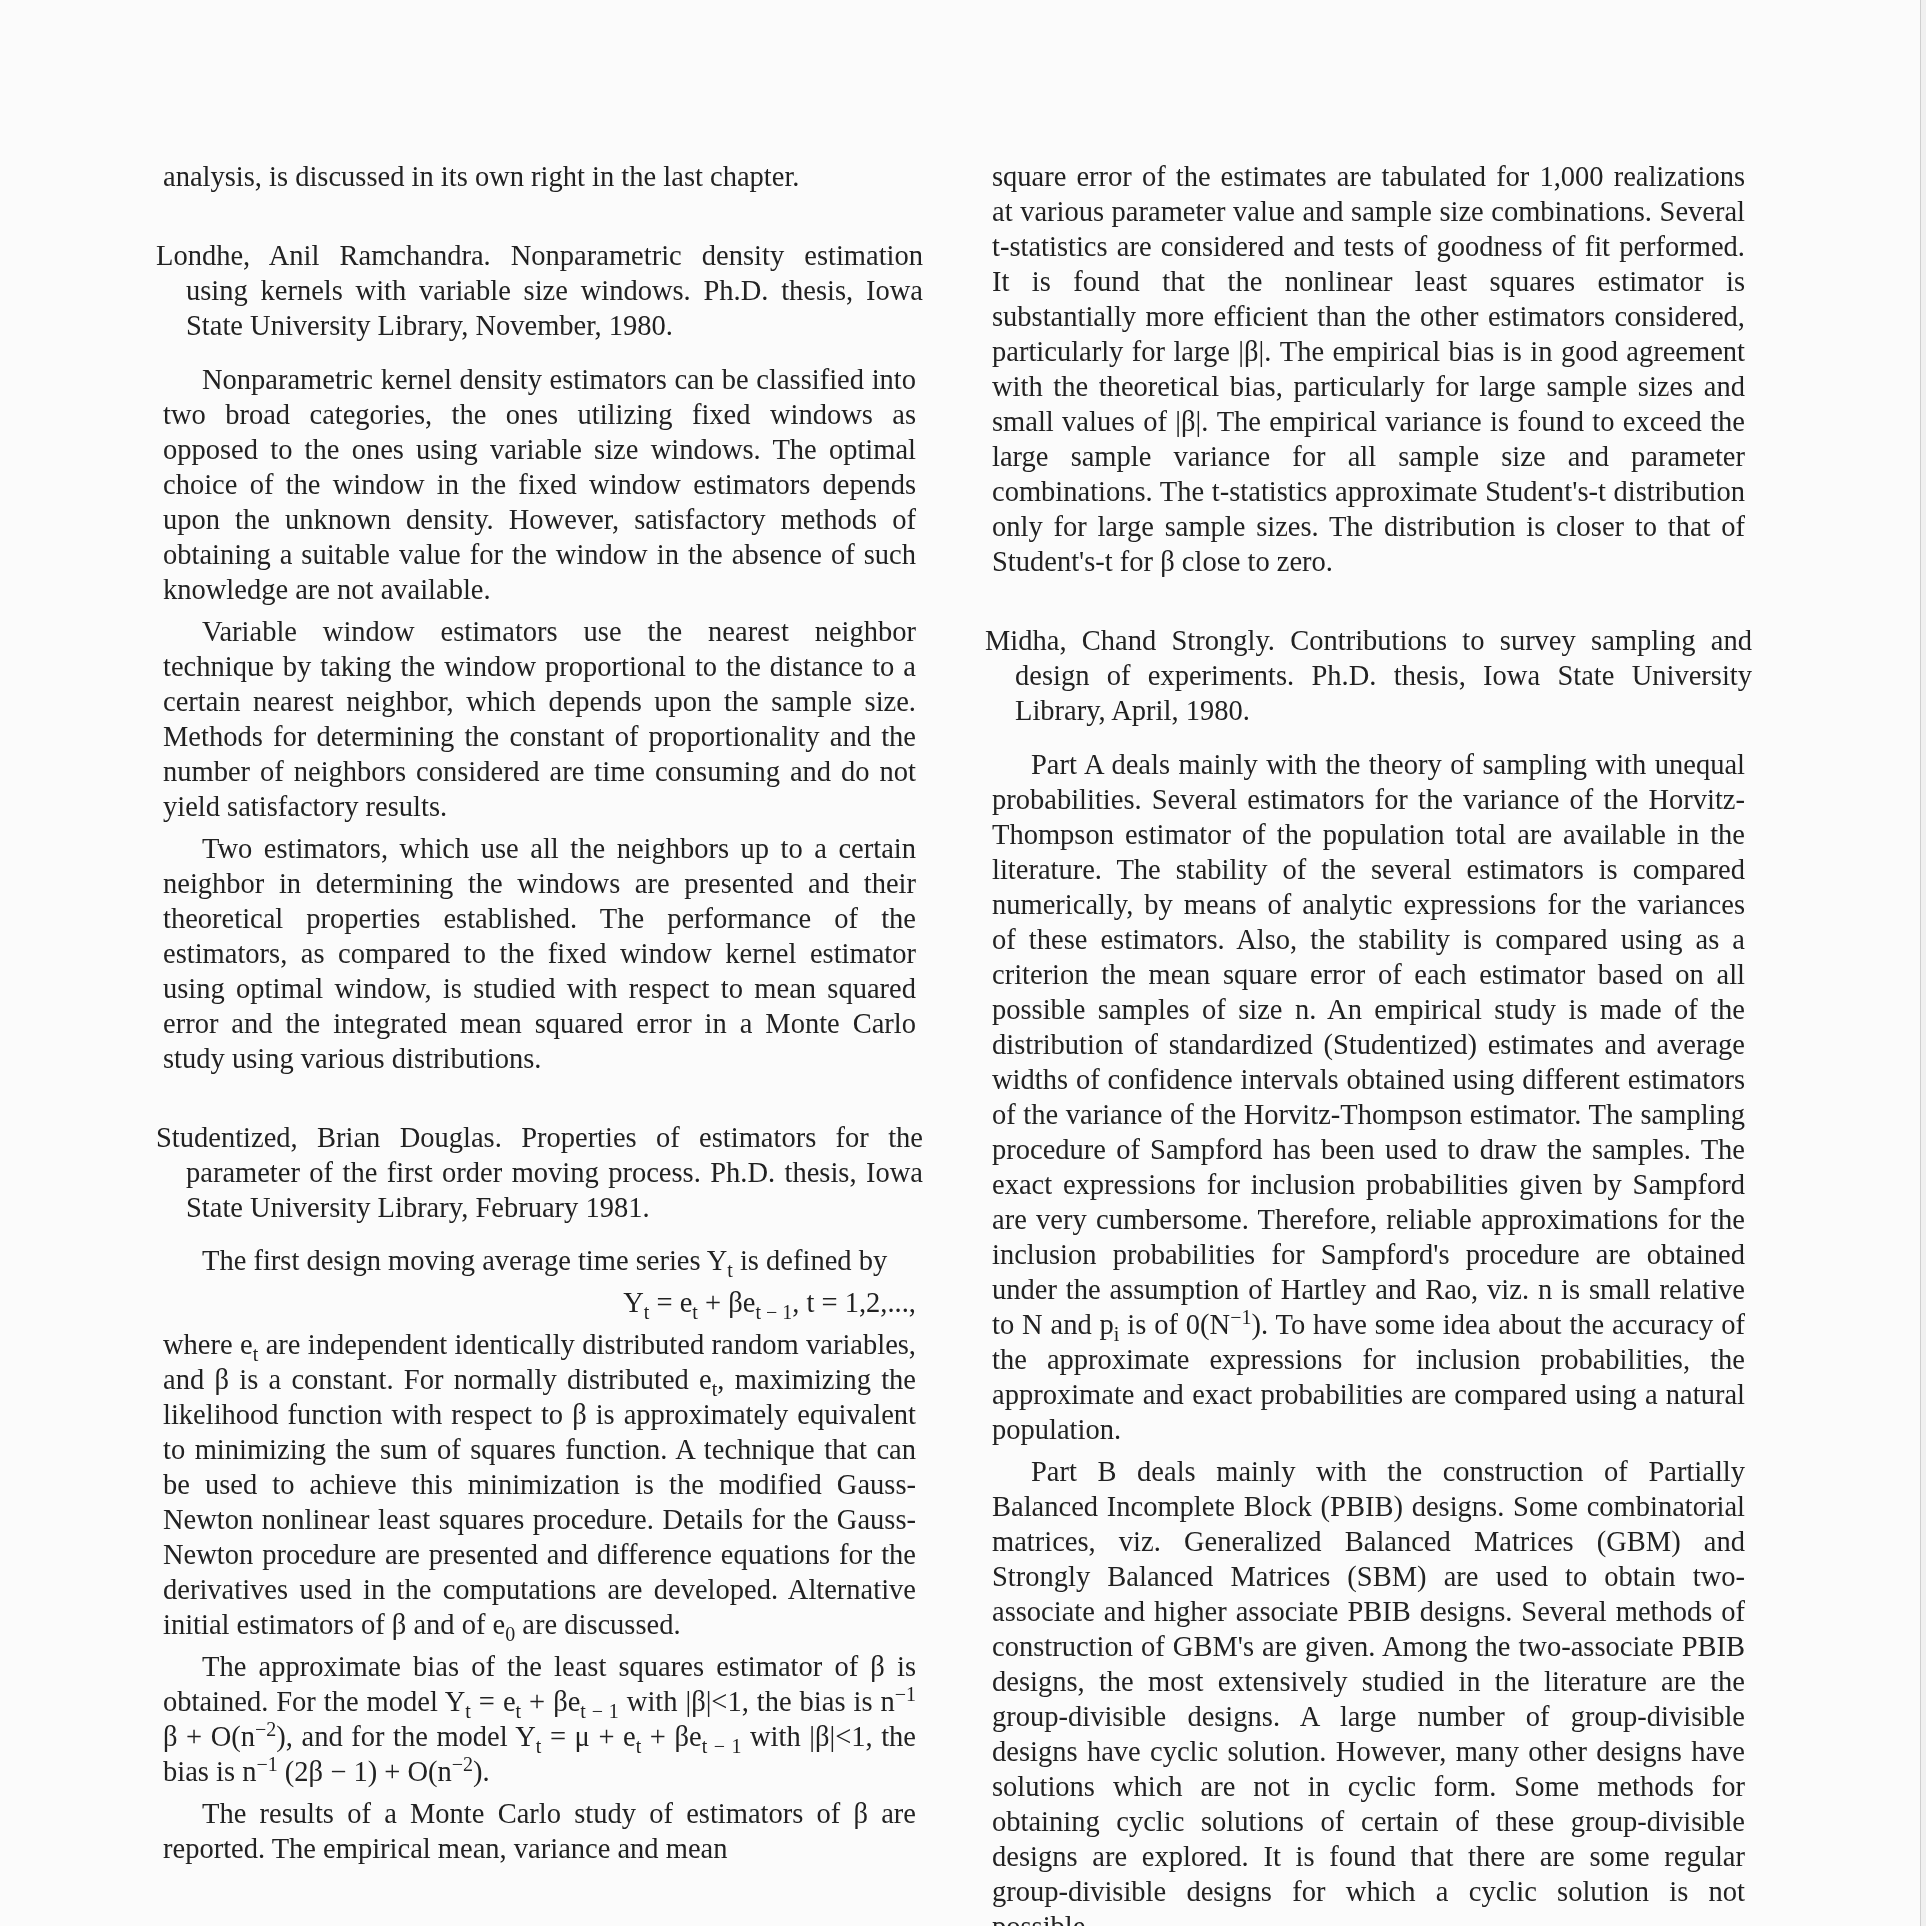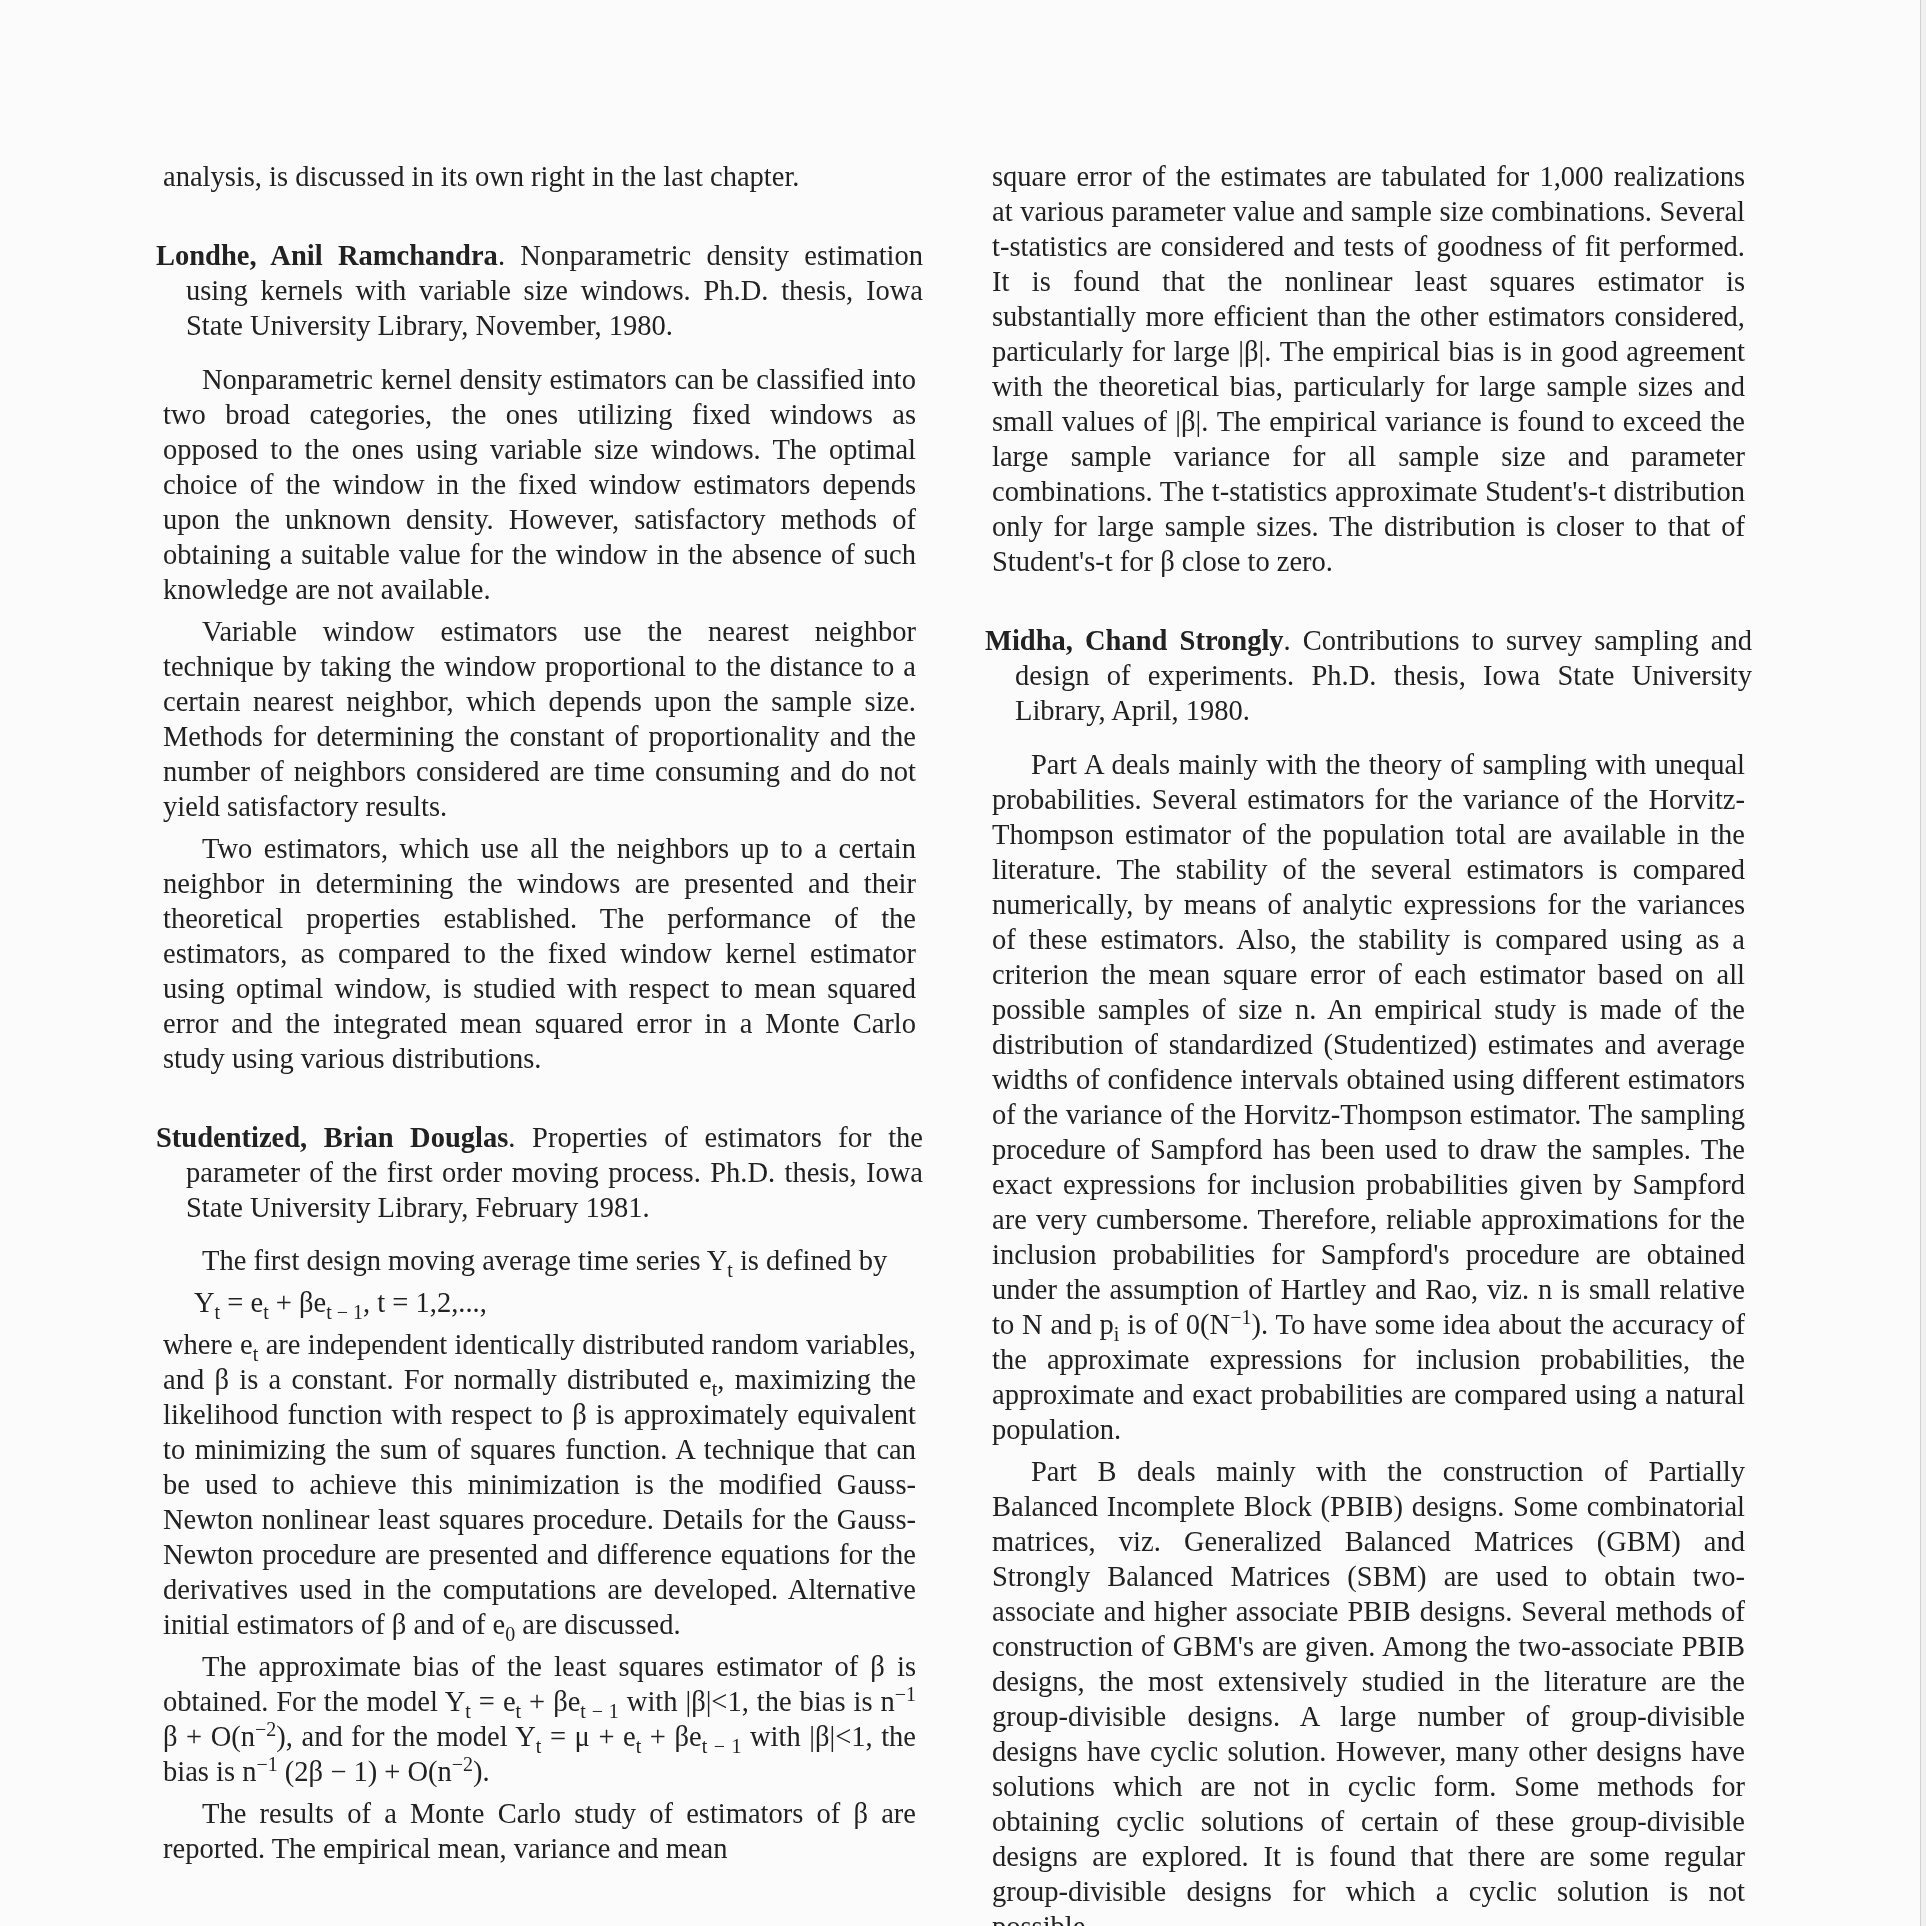--- a/index.html
+++ b/index.html
@@ -2,26 +2,26 @@
 <html style="font-size:6.2px"><head>
 <meta charset="utf-8">
 <style>
   html, body { margin:0; padding:0; }
   body { width:1965px; height:2542px; background:#fbfbfb; position:relative; overflow:hidden; font-family:"Liberation Serif","DejaVu Serif",serif; color:#222; }
   .right-edge2 { position:absolute; left:1920px; top:0; width:40px; height:2496px; background:#f0f0f0; border-left:1.2px solid #cfcfcf; }
   .col { position:absolute; top:152px; width:767px; font-size:28.5px; line-height:35px; text-align:justify; }
   .col.left { left:156px; }
   .col.right { left:985px; }
   .entry-head { text-indent:-30px; padding-left:30px; margin:0; }
-  .entry-head b { font-weight:bold;margin-top:12px; }
+  .entry-head b { font-weight:normal;margin-top:12px; }
   p { margin:7px; }
   .para { text-indent:39px; }
   .gap { height:37px; }
   .gap-s { height:11.6px; }
-  .eq { text-align:left; padding-left:31px; }
+  .eq { text-align:right; padding-left:31px; }
   sub, sup { font-size:20px; line-height:0; }
 </style>
 </head>
 <body>
 
 <div class="right-edge2"></div>
 
 <div class="col left">
   <p>analysis, is discussed in its own right in the last chapter.</p>
   <div class="gap"></div>

